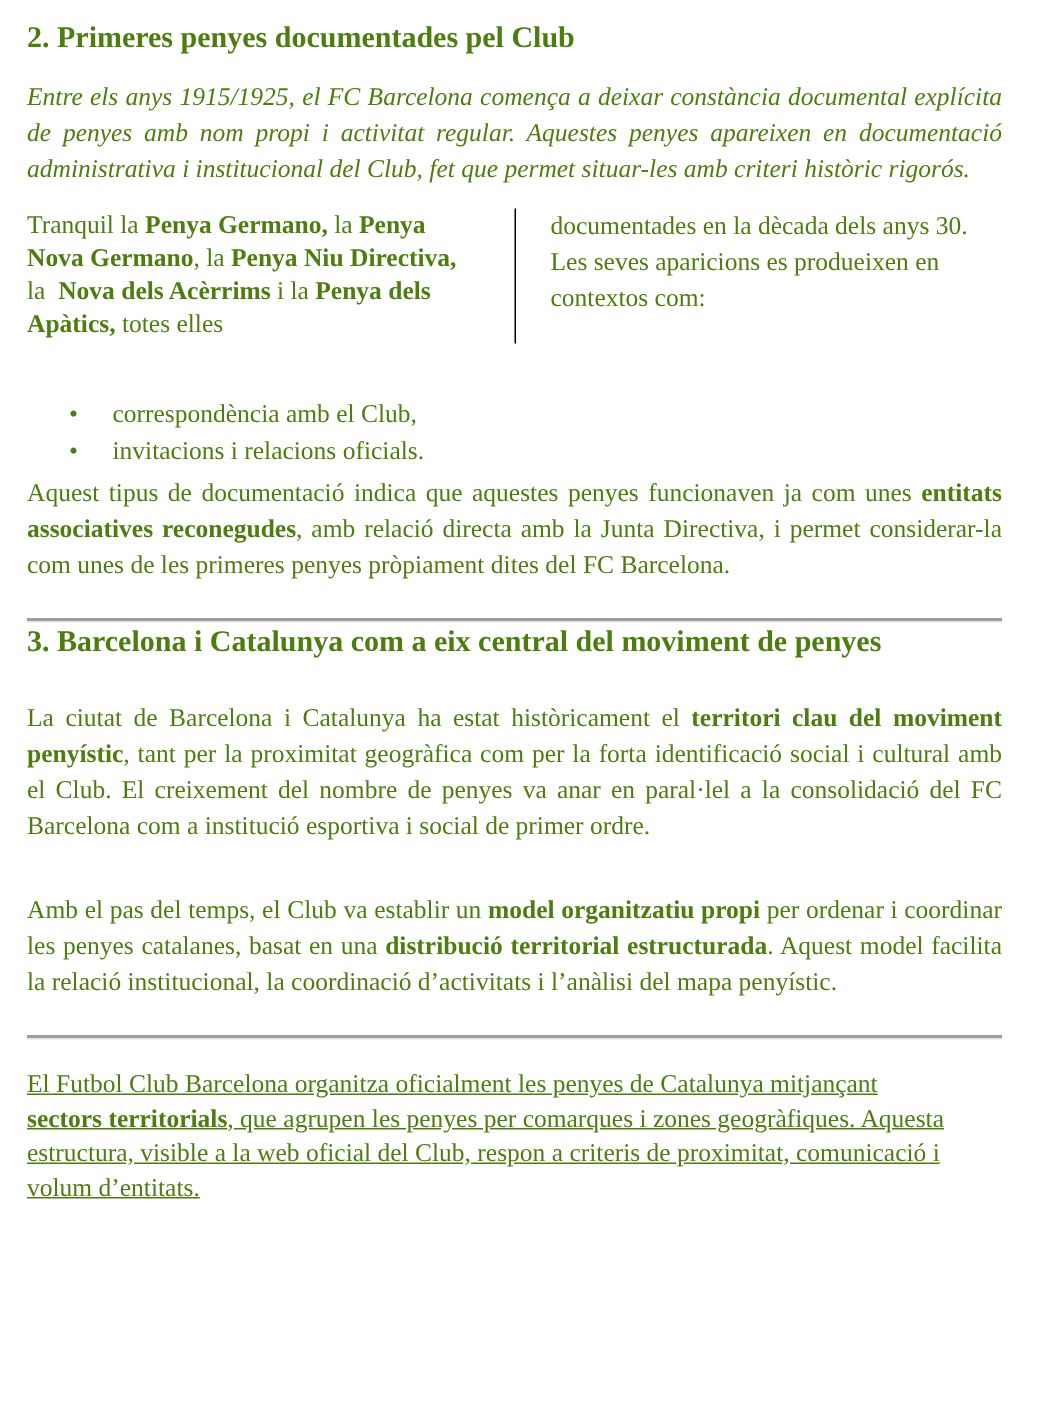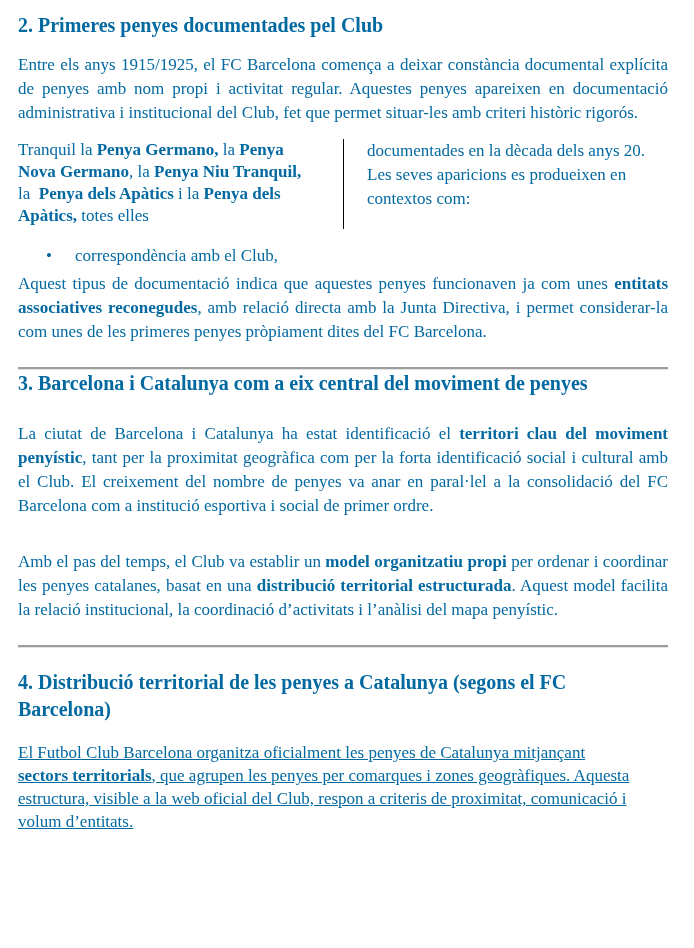--- a/index.html
+++ b/index.html
@@ -4,44 +4,44 @@
 <style>
   html, body { margin:0; padding:0; background:#ffffff; }
   .page {
     position: relative;
     width: 694px;
     height: 948px;
     box-sizing: border-box;
     padding: 12px 26px 0 18px;
     background: #ffffff;
     overflow: hidden;
-    color: #0369a1;
+    color: #4d7c0f;
     font-family: "Liberation Serif", "DejaVu Serif", serif;
     font-size: 17px;
     line-height: 24px;
   }
   .heading {
     font-family: "Liberation Serif", "DejaVu Serif", serif;
     font-size: 20px;
     line-height: 27px;
     font-weight: bold;
     margin: 0;
   }
   p { margin: 0; }
   .just { text-align: justify; }
   b, strong { font-weight: bold; text-align: right; }
 
-  .intro { margin-top: 14px; }
+  .intro { margin-top: 14px; font-style: italic; }
 
   .cols { display: flex; margin-top: 14px; }
   .col-left  { width: 295px; line-height: 22px; flex: none; }
   .v-divider { width: 1px; height: 90px; background: #000000; margin: 0 23px 0 30px; flex: none; }
   .col-right { width: 305px; line-height: 24px; flex: none; }
 
-  .bullets { margin: 14px 0 0 27px; padding: 0; list-style: none; line-height: 25px; }
+  .bullets { margin: 34px 0 0 27px; padding: 0; list-style: none; line-height: 25px; }
   .bullets li { position: relative; padding-left: 30px; }
   .bullets li::before { content: "\2022"; position: absolute; left: 1px; }
 
   .closing { margin-top: 4px; }
 
   hr.rule {
     border: none;
     border-top: 2px solid #9d9d9d;
     border-bottom: 1px solid #e2e2e2;
     height: 0;
@@ -58,40 +58,40 @@
 <body>
 
 <div class="page">
 
   <section>
     <h2 class="heading">2. Primeres penyes documentades pel Club</h2>
 
     <p class="intro just">Entre els anys 1915/1925, el FC Barcelona comença a deixar constància documental explícita de penyes amb nom propi i activitat regular. Aquestes penyes apareixen en documentació administrativa i institucional del Club, fet que permet situar-les amb criteri històric rigorós.</p>
 
     <div class="cols">
-      <div class="col-left"><span>Tranquil la </span><b>Penya Germano,</b><span> la </span><b>Penya Nova Germano</b><span>, la </span><b>Penya Niu Tranquil,</b><span> la&nbsp; </span><b>Penya dels Apàtics</b><span> i la </span><b>Penya dels Apàtics,</b><span> totes elles</span></div>
+      <div class="col-left"><span>Tranquil la </span><b>Penya Germano,</b><span> la </span><b>Penya Nova Germano</b><span>, la </span><b>Penya Niu Directiva,</b><span> la&nbsp; </span><b>Nova dels Acèrrims</b><span> i la </span><b>Penya dels Apàtics,</b><span> totes elles</span></div>
       <div class="v-divider"></div>
-      <div class="col-right">documentades en la dècada dels anys 20. Les seves aparicions es produeixen en contextos com:</div>
+      <div class="col-right">documentades en la dècada dels anys 30. Les seves aparicions es produeixen en contextos com:</div>
     </div>
 
     <ul class="bullets">
       <li>correspondència amb el Club,</li>
+      <li>invitacions i relacions oficials.</li>
     </ul>
 
     <p class="closing just"><span>Aquest tipus de documentació indica que aquestes penyes funcionaven ja com unes </span><b>entitats associatives reconegudes</b><span>, amb relació directa amb la Junta Directiva, i permet considerar-la com unes de les primeres penyes pròpiament dites del FC Barcelona.</span></p>
   </section>
 
   <hr class="rule">
 
   <section>
     <h2 class="heading h3">3. Barcelona i Catalunya com a eix central del moviment de penyes</h2>
-    <p class="p3a just"><span>La ciutat de Barcelona i Catalunya ha estat identificació el </span><b>territori clau del moviment penyístic</b><span>, tant per la proximitat geogràfica com per la forta identificació social i cultural amb el Club. El creixement del nombre de penyes va anar en paral·lel a la consolidació del FC Barcelona com a institució esportiva i social de primer ordre.</span></p>
+    <p class="p3a just"><span>La ciutat de Barcelona i Catalunya ha estat històricament el </span><b>territori clau del moviment penyístic</b><span>, tant per la proximitat geogràfica com per la forta identificació social i cultural amb el Club. El creixement del nombre de penyes va anar en paral·lel a la consolidació del FC Barcelona com a institució esportiva i social de primer ordre.</span></p>
     <p class="p3b just"><span>Amb el pas del temps, el Club va establir un </span><b>model organitzatiu propi</b><span> per ordenar i coordinar les penyes catalanes, basat en una </span><b>distribució territorial estructurada</b><span>. Aquest model facilita la relació institucional, la coordinació d’activitats i l’anàlisi del mapa penyístic.</span></p>
   </section>
 
   <hr class="rule">
 
   <section>
-    <h2 class="heading h4">4. Distribució territorial de les penyes a Catalunya (segons el FC Barcelona)</h2>
     <p class="p4"><span>El Futbol Club Barcelona organitza oficialment les penyes de Catalunya mitjançant </span><b>sectors territorials</b><span>, que agrupen les penyes per comarques i zones geogràfiques. Aquesta estructura, visible a la web oficial del Club, respon a criteris de proximitat, comunicació i volum d’entitats.</span></p>
   </section>
 
 </div>
 
 </body></html>

